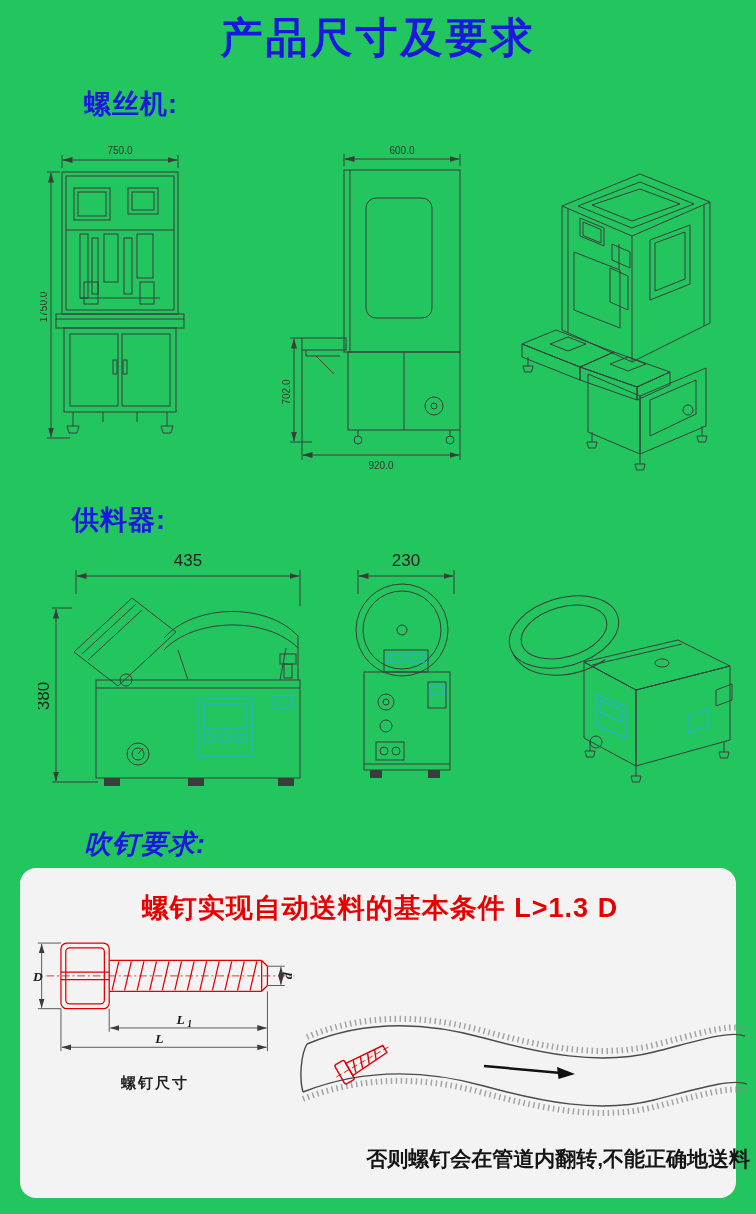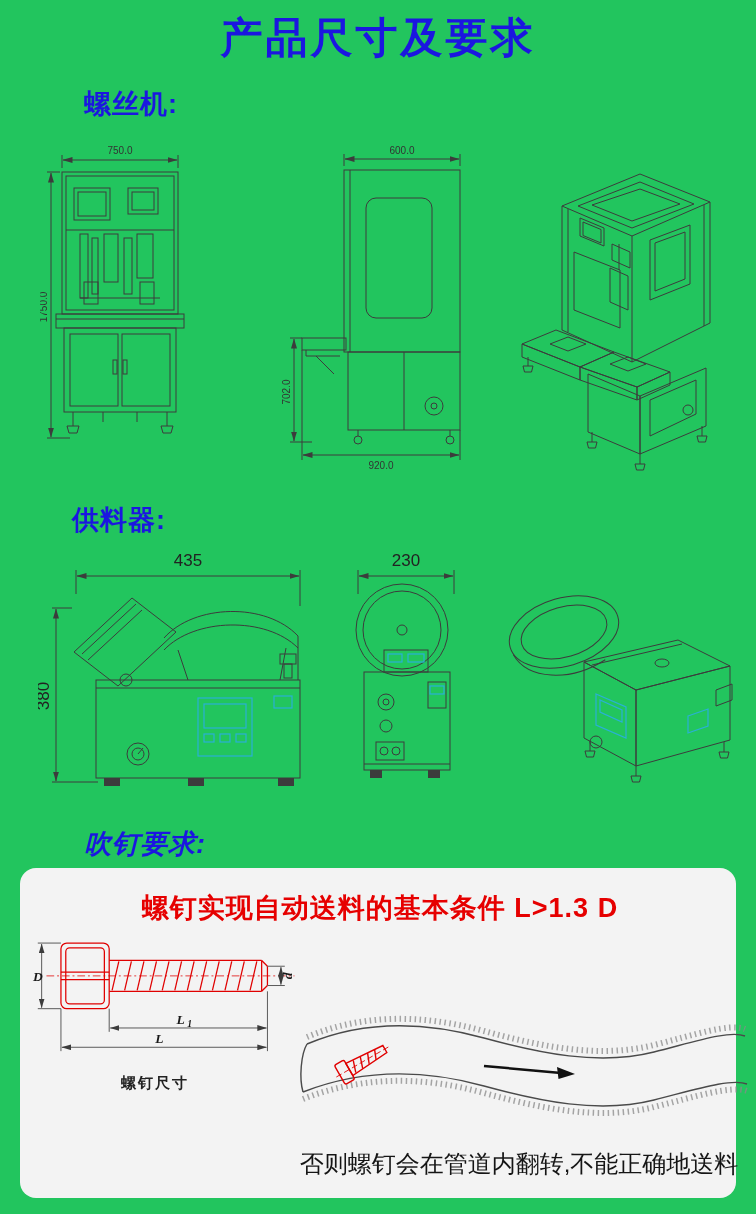--- a/index.html
+++ b/index.html
@@ -8,21 +8,21 @@
   .sec-h{position:absolute;font-size:27px;font-weight:bold;color:#1b16e0;margin:0;letter-spacing:1px;padding-left:48px;}
   .svg-abs{position:absolute;}
   .dim{font-size:10px;fill:#333;}
   .dim-lg{font-size:17px;fill:#222;}
   .lbl{font-family:"Liberation Serif",serif;font-style:italic;font-weight:bold;font-size:14px;fill:#1a1a1a;}
   .lbl-sub{font-family:"Liberation Serif",serif;font-style:italic;font-weight:bold;font-size:10px;fill:#1a1a1a;}
   .blow-panel{position:absolute;left:20px;top:868px;width:716px;height:330px;background:#f3f3f3;border-radius:16px;}
   .blow-cond{position:absolute;top:20px;left:0;width:100%;text-align:center;font-size:27px;font-weight:bold;color:#e60000;margin:2px;letter-spacing:1px;}
   .watermark{position:absolute;left:360px;top:80px;font-family:"Liberation Serif",serif;font-size:25px;color:#a2a2a2;letter-spacing:1px;}
   .screw-cap{position:absolute;left:58px;top:206px;font-size:15px;color:#222;font-weight:600;letter-spacing:2px;margin-left:43px;}
-  .note{position:absolute;left:268px;top:256px;width:462px;text-align:center;font-size:24px;font-weight:normal;color:#151515;}
+  .note{position:absolute;left:268px;top:256px;width:462px;text-align:right;font-size:21px;font-weight:bold;color:#151515;}
 </style>
 </head>
 <body>
 
 <div class="page">
 
   <svg width="0" height="0" style="position:absolute">
     <defs>
       <marker id="arr" viewBox="0 0 10 6" markerWidth="10" markerHeight="6" refX="9.5" refY="3" orient="auto-start-reverse" markerUnits="userSpaceOnUse">
         <path d="M0,0 L10,3 L0,6 Z" fill="#3c3c3c"></path>

